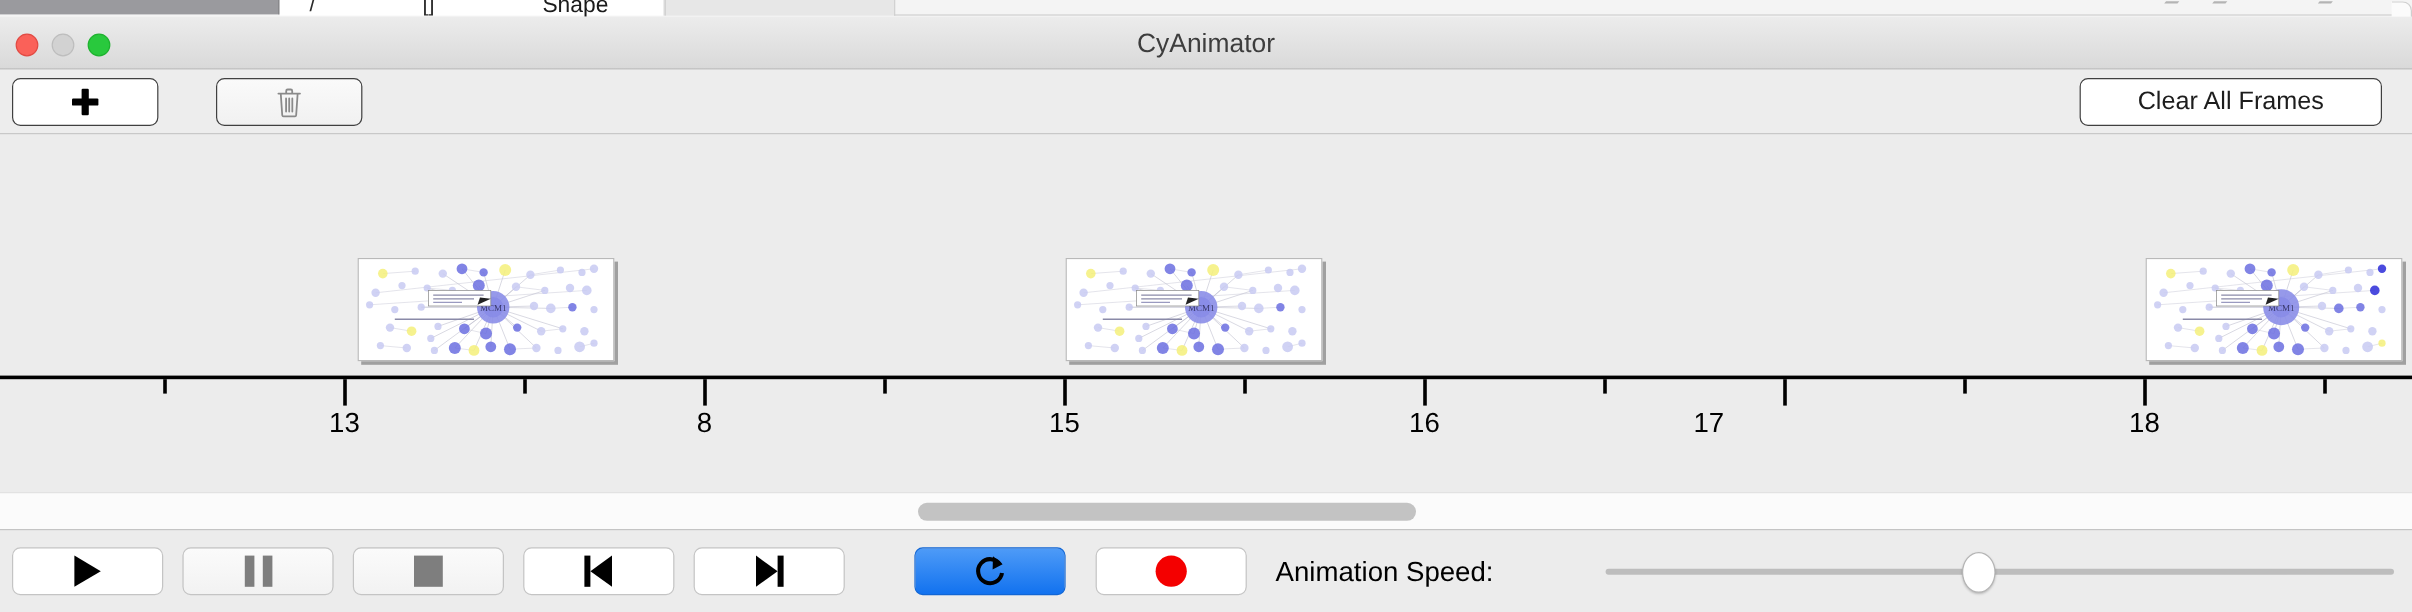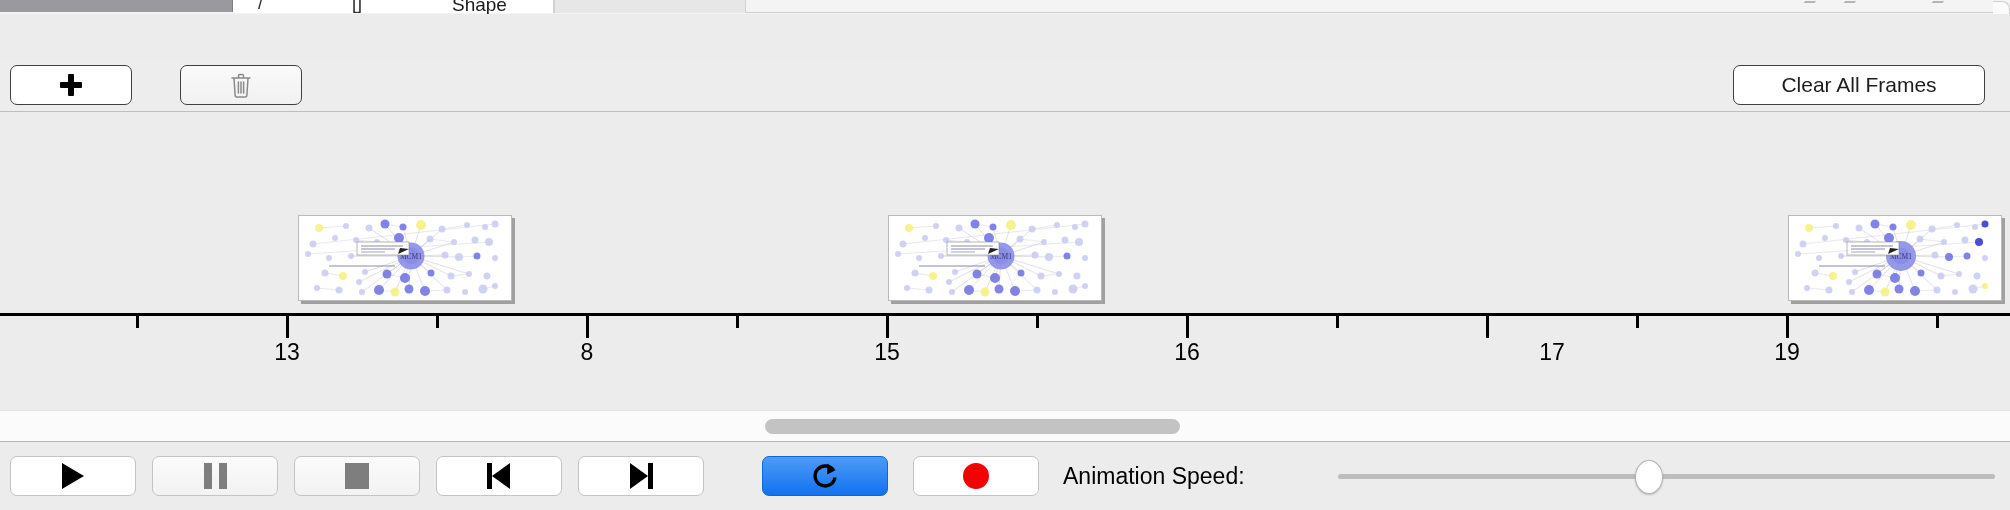--- a/index.html
+++ b/index.html
@@ -351,20 +351,28 @@
     <div class="bg-glyph" style="left:258px;">/</div>
     <div class="bg-glyph" style="left:352px;">[]</div>
     <div class="bg-shape-text">Shape</div>
     <div class="bg-right-line"></div>
     <div class="bg-tick" style="left:1800px;"></div>
     <div class="bg-tick" style="left:1840px;"></div>
     <div class="bg-tick" style="left:1928px;"></div>
     <div class="bg-round"></div>
   </div>
 
+  <div class="titlebar">
+    <div class="traffic">
+      <div class="dot close"></div>
+      <div class="dot min"></div>
+      <div class="dot max"></div>
+    </div>
+    <div class="window-title">CyAnimator</div>
+  </div>
 
   <div class="toolbar">
     <div class="tb-btn enabled" id="btn-add">
       <span class="plus-icon"></span>
     </div>
     <div class="tb-btn disabled" id="btn-del">
       <svg class="trash-icon" viewBox="0 0 22 25">
         <path d="M2 5 h18 M8.5 5 v-2.2 a1.2 1.2 0 0 1 1.2 -1.2 h2.6 a1.2 1.2 0 0 1 1.2 1.2 V5
                  M4 5.5 L5.2 23 a1.2 1.2 0 0 0 1.2 1.1 h9.2 a1.2 1.2 0 0 0 1.2 -1.1 L18 5.5
                  M8.4 9 v11 M11 9 v11 M13.6 9 v11" fill="none" stroke="#8a8a8a" stroke-width="1.5" stroke-linecap="round" stroke-linejoin="round"></path>
@@ -693,23 +701,23 @@
     <div id="axis-ticks">
         <div class="tick major" style="left: 286px;"></div>
         <div class="tick-label" style="left: 287px;">13</div>
         <div class="tick major" style="left: 586px;"></div>
         <div class="tick-label" style="left: 587px;">8</div>
         <div class="tick major" style="left: 886px;"></div>
         <div class="tick-label" style="left: 887px;">15</div>
         <div class="tick major" style="left: 1186px;"></div>
         <div class="tick-label" style="left: 1187px;">16</div>
         <div class="tick major" style="left: 1486px;"></div>
-        <div class="tick-label" style="left: 1552px;">17</div>
+        <div class="tick-label" style="left: 1424px;">17</div>
         <div class="tick major" style="left: 1786px;"></div>
-        <div class="tick-label" style="left: 1787px;">19</div>
+        <div class="tick-label" style="left: 1787px;">18</div>
         <div class="tick minor" style="left: 136px;"></div>
         <div class="tick minor" style="left: 436px;"></div>
         <div class="tick minor" style="left: 736px;"></div>
         <div class="tick minor" style="left: 1036px;"></div>
         <div class="tick minor" style="left: 1336px;"></div>
         <div class="tick minor" style="left: 1636px;"></div>
         <div class="tick minor" style="left: 1936px;"></div>
       </div>
   </div>
 

